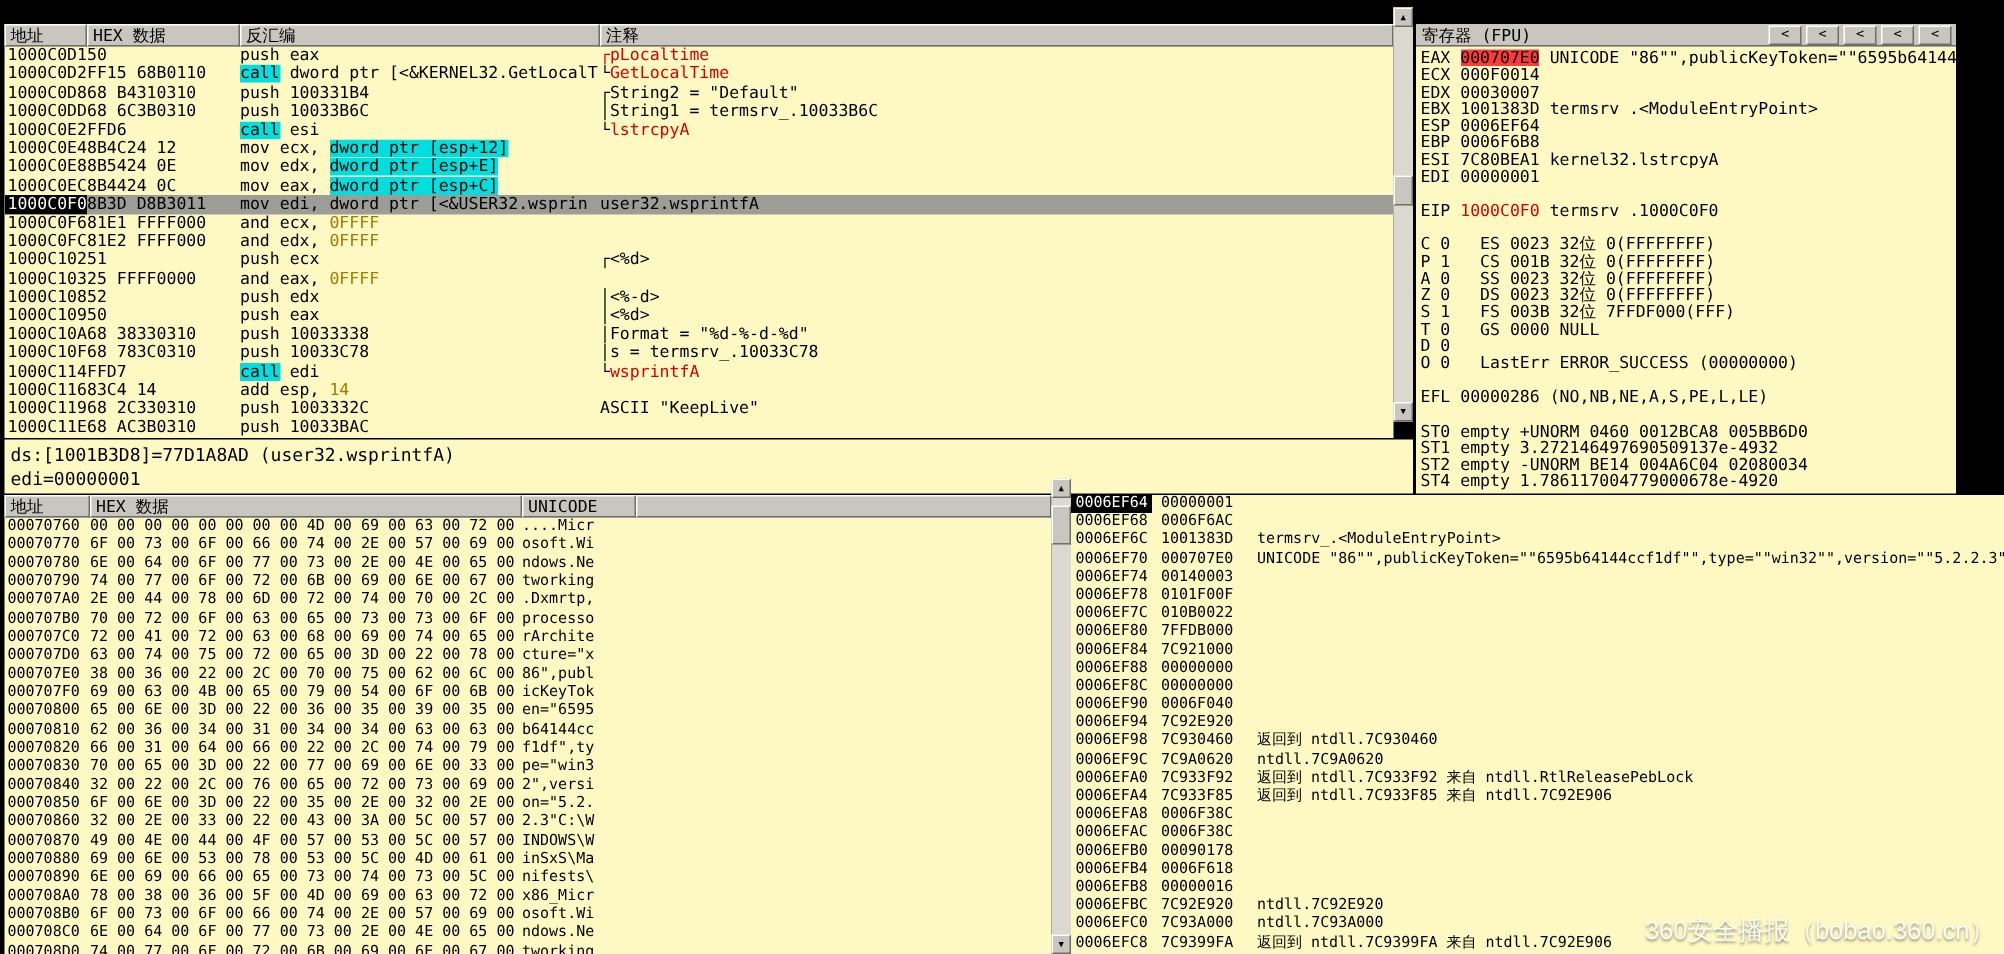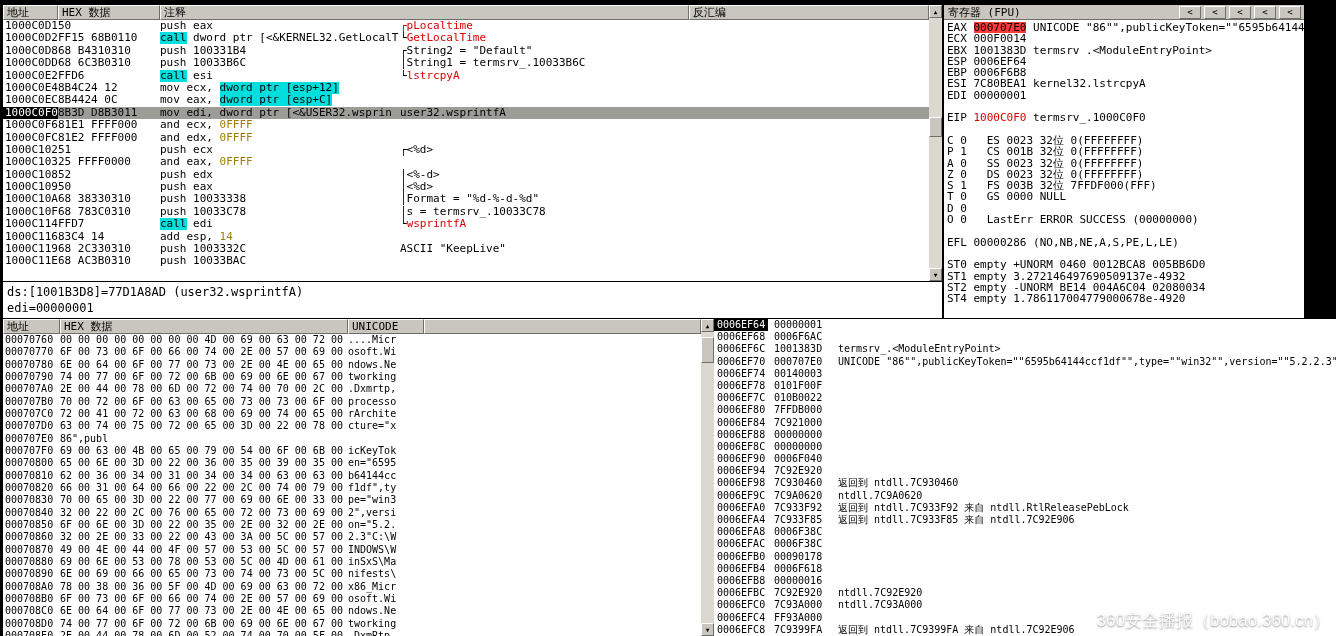--- a/index.html
+++ b/index.html
@@ -1,18 +1,18 @@
 <!DOCTYPE html>
 <html><head>
 <meta charset="utf-8">
 <style>
   *{box-sizing:border-box;margin:0;padding:0;}
   html,body{width:1336px;height:636px;overflow:hidden;}
   body{background:#000;font-family:"DejaVu Sans Mono","Liberation Mono",monospace;font-size:11px;color:#000;position:relative;}
-  .panel{position:absolute;background:#ffffff;overflow:hidden;}
+  .panel{position:absolute;background:#fef9c3;overflow:hidden;margin-top:11px;}
   
   .col-hdr{display:flex;height:15px;background:#c9c6bf;}
   .hdr-cell{flex:none;height:15px;line-height:13px;padding:0 3px;background:#c9c6bf;
     border-top:1px solid #fdfdfb;border-left:1px solid #fdfdfb;
     border-right:1px solid #6f6f6a;border-bottom:1px solid #6f6f6a;overflow:hidden;white-space:pre;}
   .hdr-fill{flex:1;}
   
   #disasm{left:3px;top:5px;width:926px;height:276px;}
   .d-row{display:flex;height:12.4px;line-height:12.4px;white-space:pre;overflow:hidden;justify-content:flex-end;}
   .d-addr{width:55px;flex:none;padding-left:2px;}
@@ -61,30 +61,31 @@
   #watermark{position:absolute;right:6px;bottom:4px;font-family:"Liberation Sans","DejaVu Sans",sans-serif;
     font-size:17px;color:rgba(255,255,255,0.93);text-shadow:0 1px 2px rgba(0,0,0,0.45);text-align:center;}
 </style>
 </head>
 <body>
 
 <div class="panel" id="disasm">
   <div class="col-hdr">
     <div class="hdr-cell" style="width:55px">地址</div>
     <div class="hdr-cell" style="width:102px">HEX 数据</div>
+    <div class="hdr-cell" style="width:240px">反汇编</div>
     <div class="hdr-cell hdr-fill">注释</div>
-    <div class="hdr-cell" style="width:240px">反汇编</div>
   </div>
   <div id="disasm-rows">
       <div class="d-row"><div class="d-addr">1000C0D1</div><div class="d-hex">50</div><div class="d-code"><span class="s-p">push eax</span></div><div class="d-com"><span class="s-r">┌pLocaltime</span></div></div>
       <div class="d-row"><div class="d-addr">1000C0D2</div><div class="d-hex">FF15 68B0110</div><div class="d-code"><span class="s-c">call</span><span class="s-p"> dword ptr [&lt;&amp;KERNEL32.GetLocalT</span></div><div class="d-com"><span class="s-p">└</span><span class="s-r">GetLocalTime</span></div></div>
       <div class="d-row"><div class="d-addr">1000C0D8</div><div class="d-hex">68 B4310310</div><div class="d-code"><span class="s-p">push 100331B4</span></div><div class="d-com"><span class="s-p">┌String2 = "Default"</span></div></div>
       <div class="d-row"><div class="d-addr">1000C0DD</div><div class="d-hex">68 6C3B0310</div><div class="d-code"><span class="s-p">push 10033B6C</span></div><div class="d-com"><span class="s-p">│String1 = termsrv_.10033B6C</span></div></div>
       <div class="d-row"><div class="d-addr">1000C0E2</div><div class="d-hex">FFD6</div><div class="d-code"><span class="s-c">call</span><span class="s-p"> esi</span></div><div class="d-com"><span class="s-p">└</span><span class="s-r">lstrcpyA</span></div></div>
       <div class="d-row"><div class="d-addr">1000C0E4</div><div class="d-hex">8B4C24 12</div><div class="d-code"><span class="s-p">mov ecx, </span><span class="s-c">dword ptr [esp+12]</span></div><div class="d-com"></div></div>
+      <div class="d-row"><div class="d-addr">1000C0E8</div><div class="d-hex">8B5424 0E</div><div class="d-code"><span class="s-p">mov edx, </span><span class="s-c">dword ptr [esp+E]</span></div><div class="d-com"></div></div>
       <div class="d-row"><div class="d-addr">1000C0EC</div><div class="d-hex">8B4424 0C</div><div class="d-code"><span class="s-p">mov eax, </span><span class="s-c">dword ptr [esp+C]</span></div><div class="d-com"></div></div>
       <div class="d-row sel"><div class="d-addr">1000C0F0</div><div class="d-hex">8B3D D8B3011</div><div class="d-code"><span class="s-p">mov edi, dword ptr [&lt;&amp;USER32.wsprin</span></div><div class="d-com"><span class="s-p">user32.wsprintfA</span></div></div>
       <div class="d-row"><div class="d-addr">1000C0F6</div><div class="d-hex">81E1 FFFF000</div><div class="d-code"><span class="s-p">and ecx, </span><span class="s-y">0FFFF</span></div><div class="d-com"></div></div>
       <div class="d-row"><div class="d-addr">1000C0FC</div><div class="d-hex">81E2 FFFF000</div><div class="d-code"><span class="s-p">and edx, </span><span class="s-y">0FFFF</span></div><div class="d-com"></div></div>
       <div class="d-row"><div class="d-addr">1000C102</div><div class="d-hex">51</div><div class="d-code"><span class="s-p">push ecx</span></div><div class="d-com"><span class="s-p">┌&lt;%d&gt;</span></div></div>
       <div class="d-row"><div class="d-addr">1000C103</div><div class="d-hex">25 FFFF0000</div><div class="d-code"><span class="s-p">and eax, </span><span class="s-y">0FFFF</span></div><div class="d-com"></div></div>
       <div class="d-row"><div class="d-addr">1000C108</div><div class="d-hex">52</div><div class="d-code"><span class="s-p">push edx</span></div><div class="d-com"><span class="s-p">│&lt;%-d&gt;</span></div></div>
       <div class="d-row"><div class="d-addr">1000C109</div><div class="d-hex">50</div><div class="d-code"><span class="s-p">push eax</span></div><div class="d-com"><span class="s-p">│&lt;%d&gt;</span></div></div>
       <div class="d-row"><div class="d-addr">1000C10A</div><div class="d-hex">68 38330310</div><div class="d-code"><span class="s-p">push 10033338</span></div><div class="d-com"><span class="s-p">│Format = "%d-%-d-%d"</span></div></div>
       <div class="d-row"><div class="d-addr">1000C10F</div><div class="d-hex">68 783C0310</div><div class="d-code"><span class="s-p">push 10033C78</span></div><div class="d-com"><span class="s-p">│s = termsrv_.10033C78</span></div></div>
@@ -102,20 +103,21 @@
 </div>
 
 <div class="panel" id="registers">
   <div id="reg-hdr">
     <div id="reg-title">寄存器 (FPU)</div>
     <div id="reg-nav" style="display:flex"><div class="reg-nav-btn">&lt;</div><div class="reg-nav-btn">&lt;</div><div class="reg-nav-btn">&lt;</div><div class="reg-nav-btn">&lt;</div><div class="reg-nav-btn">&lt;</div></div>
   </div>
   <div id="reg-lines">
       <div class="reg-line"><span class="s-p">EAX </span><span class="s-rb">000707E0</span><span class="s-p"> UNICODE "86"",publicKeyToken=""6595b64144ccf1df""</span></div>
       <div class="reg-line"><span class="s-p">ECX 000F0014</span></div>
+      <div class="reg-line"><span class="s-p">EDX 00030007</span></div>
       <div class="reg-line"><span class="s-p">EBX 1001383D termsrv_.&lt;ModuleEntryPoint&gt;</span></div>
       <div class="reg-line"><span class="s-p">ESP 0006EF64</span></div>
       <div class="reg-line"><span class="s-p">EBP 0006F6B8</span></div>
       <div class="reg-line"><span class="s-p">ESI 7C80BEA1 kernel32.lstrcpyA</span></div>
       <div class="reg-line"><span class="s-p">EDI 00000001</span></div>
       <div class="reg-line"></div>
       <div class="reg-line"><span class="s-p">EIP </span><span class="s-r">1000C0F0</span><span class="s-p"> termsrv_.1000C0F0</span></div>
       <div class="reg-line"></div>
       <div class="reg-line"><span class="s-p">C 0   ES 0023 32位 0(FFFFFFFF)</span></div>
       <div class="reg-line"><span class="s-p">P 1   CS 001B 32位 0(FFFFFFFF)</span></div>
@@ -149,21 +151,21 @@
   </div>
   <div id="dump-rows">
       <div class="m-row"><div class="m-addr">00070760</div><div class="m-hex">00 00 00 00 00 00 00 00 4D 00 69 00 63 00 72 00</div><div class="m-text">....Micr</div></div>
       <div class="m-row"><div class="m-addr">00070770</div><div class="m-hex">6F 00 73 00 6F 00 66 00 74 00 2E 00 57 00 69 00</div><div class="m-text">osoft.Wi</div></div>
       <div class="m-row"><div class="m-addr">00070780</div><div class="m-hex">6E 00 64 00 6F 00 77 00 73 00 2E 00 4E 00 65 00</div><div class="m-text">ndows.Ne</div></div>
       <div class="m-row"><div class="m-addr">00070790</div><div class="m-hex">74 00 77 00 6F 00 72 00 6B 00 69 00 6E 00 67 00</div><div class="m-text">tworking</div></div>
       <div class="m-row"><div class="m-addr">000707A0</div><div class="m-hex">2E 00 44 00 78 00 6D 00 72 00 74 00 70 00 2C 00</div><div class="m-text">.Dxmrtp,</div></div>
       <div class="m-row"><div class="m-addr">000707B0</div><div class="m-hex">70 00 72 00 6F 00 63 00 65 00 73 00 73 00 6F 00</div><div class="m-text">processo</div></div>
       <div class="m-row"><div class="m-addr">000707C0</div><div class="m-hex">72 00 41 00 72 00 63 00 68 00 69 00 74 00 65 00</div><div class="m-text">rArchite</div></div>
       <div class="m-row"><div class="m-addr">000707D0</div><div class="m-hex">63 00 74 00 75 00 72 00 65 00 3D 00 22 00 78 00</div><div class="m-text">cture="x</div></div>
-      <div class="m-row"><div class="m-addr">000707E0</div><div class="m-text">86",publ</div></div>
+      <div class="m-row"><div class="m-addr">000707E0</div><div class="m-hex">38 00 36 00 22 00 2C 00 70 00 75 00 62 00 6C 00</div><div class="m-text">86",publ</div></div>
       <div class="m-row"><div class="m-addr">000707F0</div><div class="m-hex">69 00 63 00 4B 00 65 00 79 00 54 00 6F 00 6B 00</div><div class="m-text">icKeyTok</div></div>
       <div class="m-row"><div class="m-addr">00070800</div><div class="m-hex">65 00 6E 00 3D 00 22 00 36 00 35 00 39 00 35 00</div><div class="m-text">en="6595</div></div>
       <div class="m-row"><div class="m-addr">00070810</div><div class="m-hex">62 00 36 00 34 00 31 00 34 00 34 00 63 00 63 00</div><div class="m-text">b64144cc</div></div>
       <div class="m-row"><div class="m-addr">00070820</div><div class="m-hex">66 00 31 00 64 00 66 00 22 00 2C 00 74 00 79 00</div><div class="m-text">f1df",ty</div></div>
       <div class="m-row"><div class="m-addr">00070830</div><div class="m-hex">70 00 65 00 3D 00 22 00 77 00 69 00 6E 00 33 00</div><div class="m-text">pe="win3</div></div>
       <div class="m-row"><div class="m-addr">00070840</div><div class="m-hex">32 00 22 00 2C 00 76 00 65 00 72 00 73 00 69 00</div><div class="m-text">2",versi</div></div>
       <div class="m-row"><div class="m-addr">00070850</div><div class="m-hex">6F 00 6E 00 3D 00 22 00 35 00 2E 00 32 00 2E 00</div><div class="m-text">on="5.2.</div></div>
       <div class="m-row"><div class="m-addr">00070860</div><div class="m-hex">32 00 2E 00 33 00 22 00 43 00 3A 00 5C 00 57 00</div><div class="m-text">2.3"C:\W</div></div>
       <div class="m-row"><div class="m-addr">00070870</div><div class="m-hex">49 00 4E 00 44 00 4F 00 57 00 53 00 5C 00 57 00</div><div class="m-text">INDOWS\W</div></div>
       <div class="m-row"><div class="m-addr">00070880</div><div class="m-hex">69 00 6E 00 53 00 78 00 53 00 5C 00 4D 00 61 00</div><div class="m-text">inSxS\Ma</div></div>
@@ -201,18 +203,17 @@
       <div class="st-row"><div class="st-addr">0006EF9C</div><div class="st-val">7C9A0620</div><div class="st-com">ntdll.7C9A0620</div></div>
       <div class="st-row"><div class="st-addr">0006EFA0</div><div class="st-val">7C933F92</div><div class="st-com">返回到 ntdll.7C933F92 来自 ntdll.RtlReleasePebLock</div></div>
       <div class="st-row"><div class="st-addr">0006EFA4</div><div class="st-val">7C933F85</div><div class="st-com">返回到 ntdll.7C933F85 来自 ntdll.7C92E906</div></div>
       <div class="st-row"><div class="st-addr">0006EFA8</div><div class="st-val">0006F38C</div><div class="st-com"></div></div>
       <div class="st-row"><div class="st-addr">0006EFAC</div><div class="st-val">0006F38C</div><div class="st-com"></div></div>
       <div class="st-row"><div class="st-addr">0006EFB0</div><div class="st-val">00090178</div><div class="st-com"></div></div>
       <div class="st-row"><div class="st-addr">0006EFB4</div><div class="st-val">0006F618</div><div class="st-com"></div></div>
       <div class="st-row"><div class="st-addr">0006EFB8</div><div class="st-val">00000016</div><div class="st-com"></div></div>
       <div class="st-row"><div class="st-addr">0006EFBC</div><div class="st-val">7C92E920</div><div class="st-com">ntdll.7C92E920</div></div>
       <div class="st-row"><div class="st-addr">0006EFC0</div><div class="st-val">7C93A000</div><div class="st-com">ntdll.7C93A000</div></div>
-      <div class="st-row"><div class="st-addr">0006EFC4</div><div class="st-val">FF93A000</div><div class="st-com"></div></div>
       <div class="st-row"><div class="st-addr">0006EFC8</div><div class="st-val">7C9399FA</div><div class="st-com">返回到 ntdll.7C9399FA 来自 ntdll.7C92E906</div></div>
     </div>
 </div>
 
 <div id="watermark">360安全播报（bobao.360.cn）</div>
 
 </body></html>

